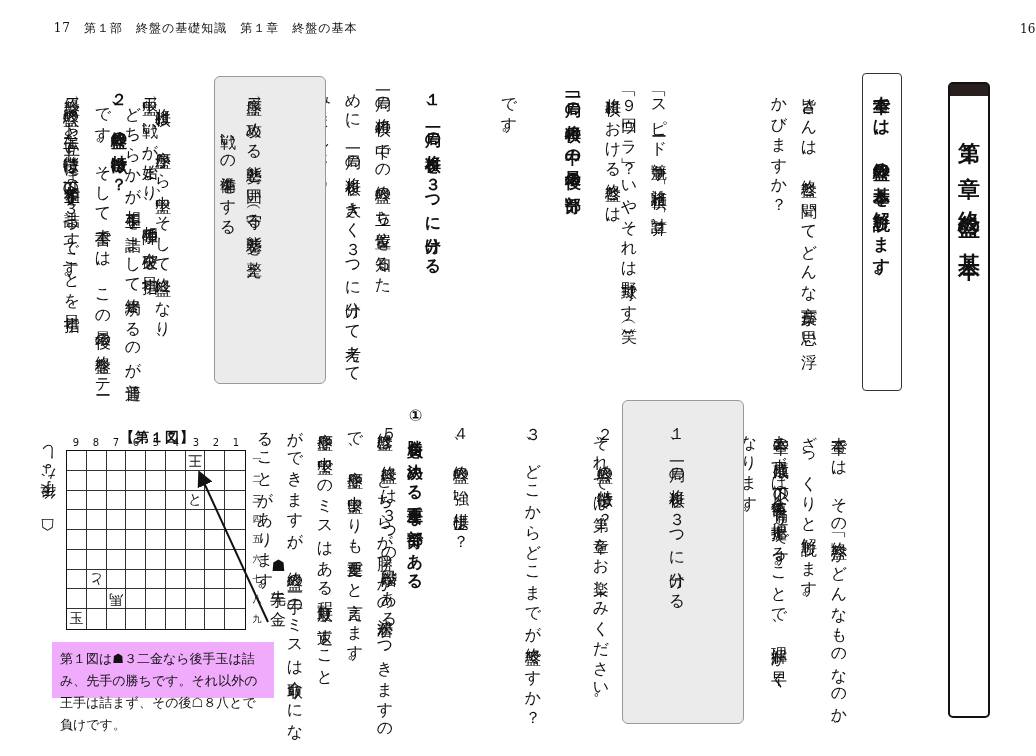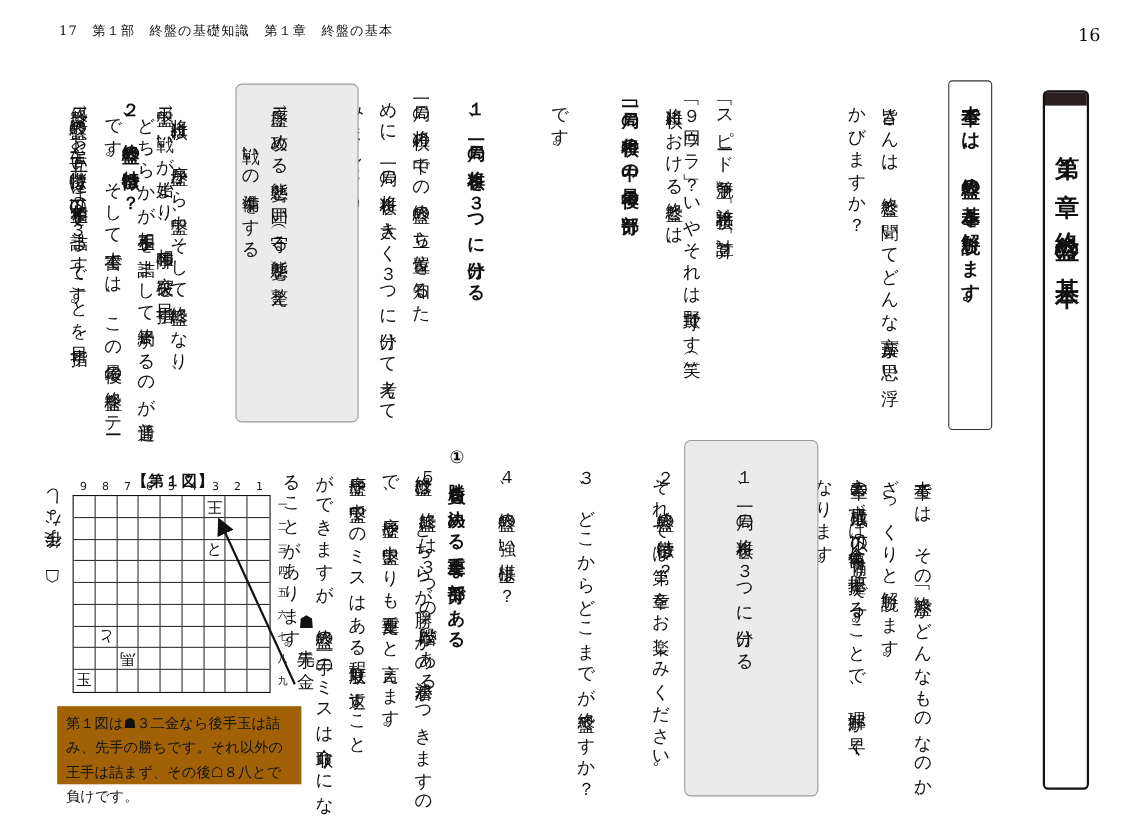--- a/index.html
+++ b/index.html
@@ -3,21 +3,21 @@
 <meta charset="utf-8">
 <style>
   html, body { margin:0; padding:0; }
   body {
     width:1036px; height:756px; position:relative; overflow:hidden;
     background:#ffffff; color:#111;
     font-family: "DejaVu Serif", "Liberation Serif", serif;
   }
   .abs { position:absolute; }
   .header-left { left:44px; top:6px; font-size:12px; letter-spacing:1px; white-space:pre; }
-  .header-right { left:980px; top:22px; font-size:16px; }
+  .header-right { left:1020px; top:22px; font-size:12px; }
   .vt {
     writing-mode: vertical-rl;
     -webkit-writing-mode: vertical-rl;
     text-orientation: upright;
     font-size:16px;
     line-height:30px;
     letter-spacing:2px;
     white-space:pre;
   }
   .sans { font-family: "DejaVu Sans", "Liberation Sans", sans-serif; }
@@ -62,21 +62,21 @@
   .board .cell:nth-child(9n) { border-right:none; }
   .board .cell:nth-last-child(-n+9) { border-bottom:none; }
   .rev { transform: rotate(180deg); }
   .row-labels { left:250px; top:450px; width:14px; height:180px; font-size:9px; }
   .row-labels span { position:absolute; left:0; width:14px; text-align:center; }
   .gote-label { left:38px; top:450px; font-size:16px; line-height:20px; transform:rotate(180deg); }
   .sente-label { left:268px; top:556px; font-size:16px; line-height:20px; }
   .arrow-svg { left:0; top:0; }
 
   .caption-box {
-    left:52px; top:642px; width:222px; height:71px; background:#a16207;
+    left:52px; top:642px; width:222px; height:56px; background:#f0abfc;
     font-family: "DejaVu Sans", "Liberation Sans", sans-serif;
     font-size:13px; line-height:22px; padding:6px 8px; box-sizing:border-box;
   }
 </style>
 </head>
 <body>
 
 <div class="abs header-left">
   <span>17</span>　<span>第１部　終盤の基礎知識　第１章　終盤の基本</span>
 </div>

